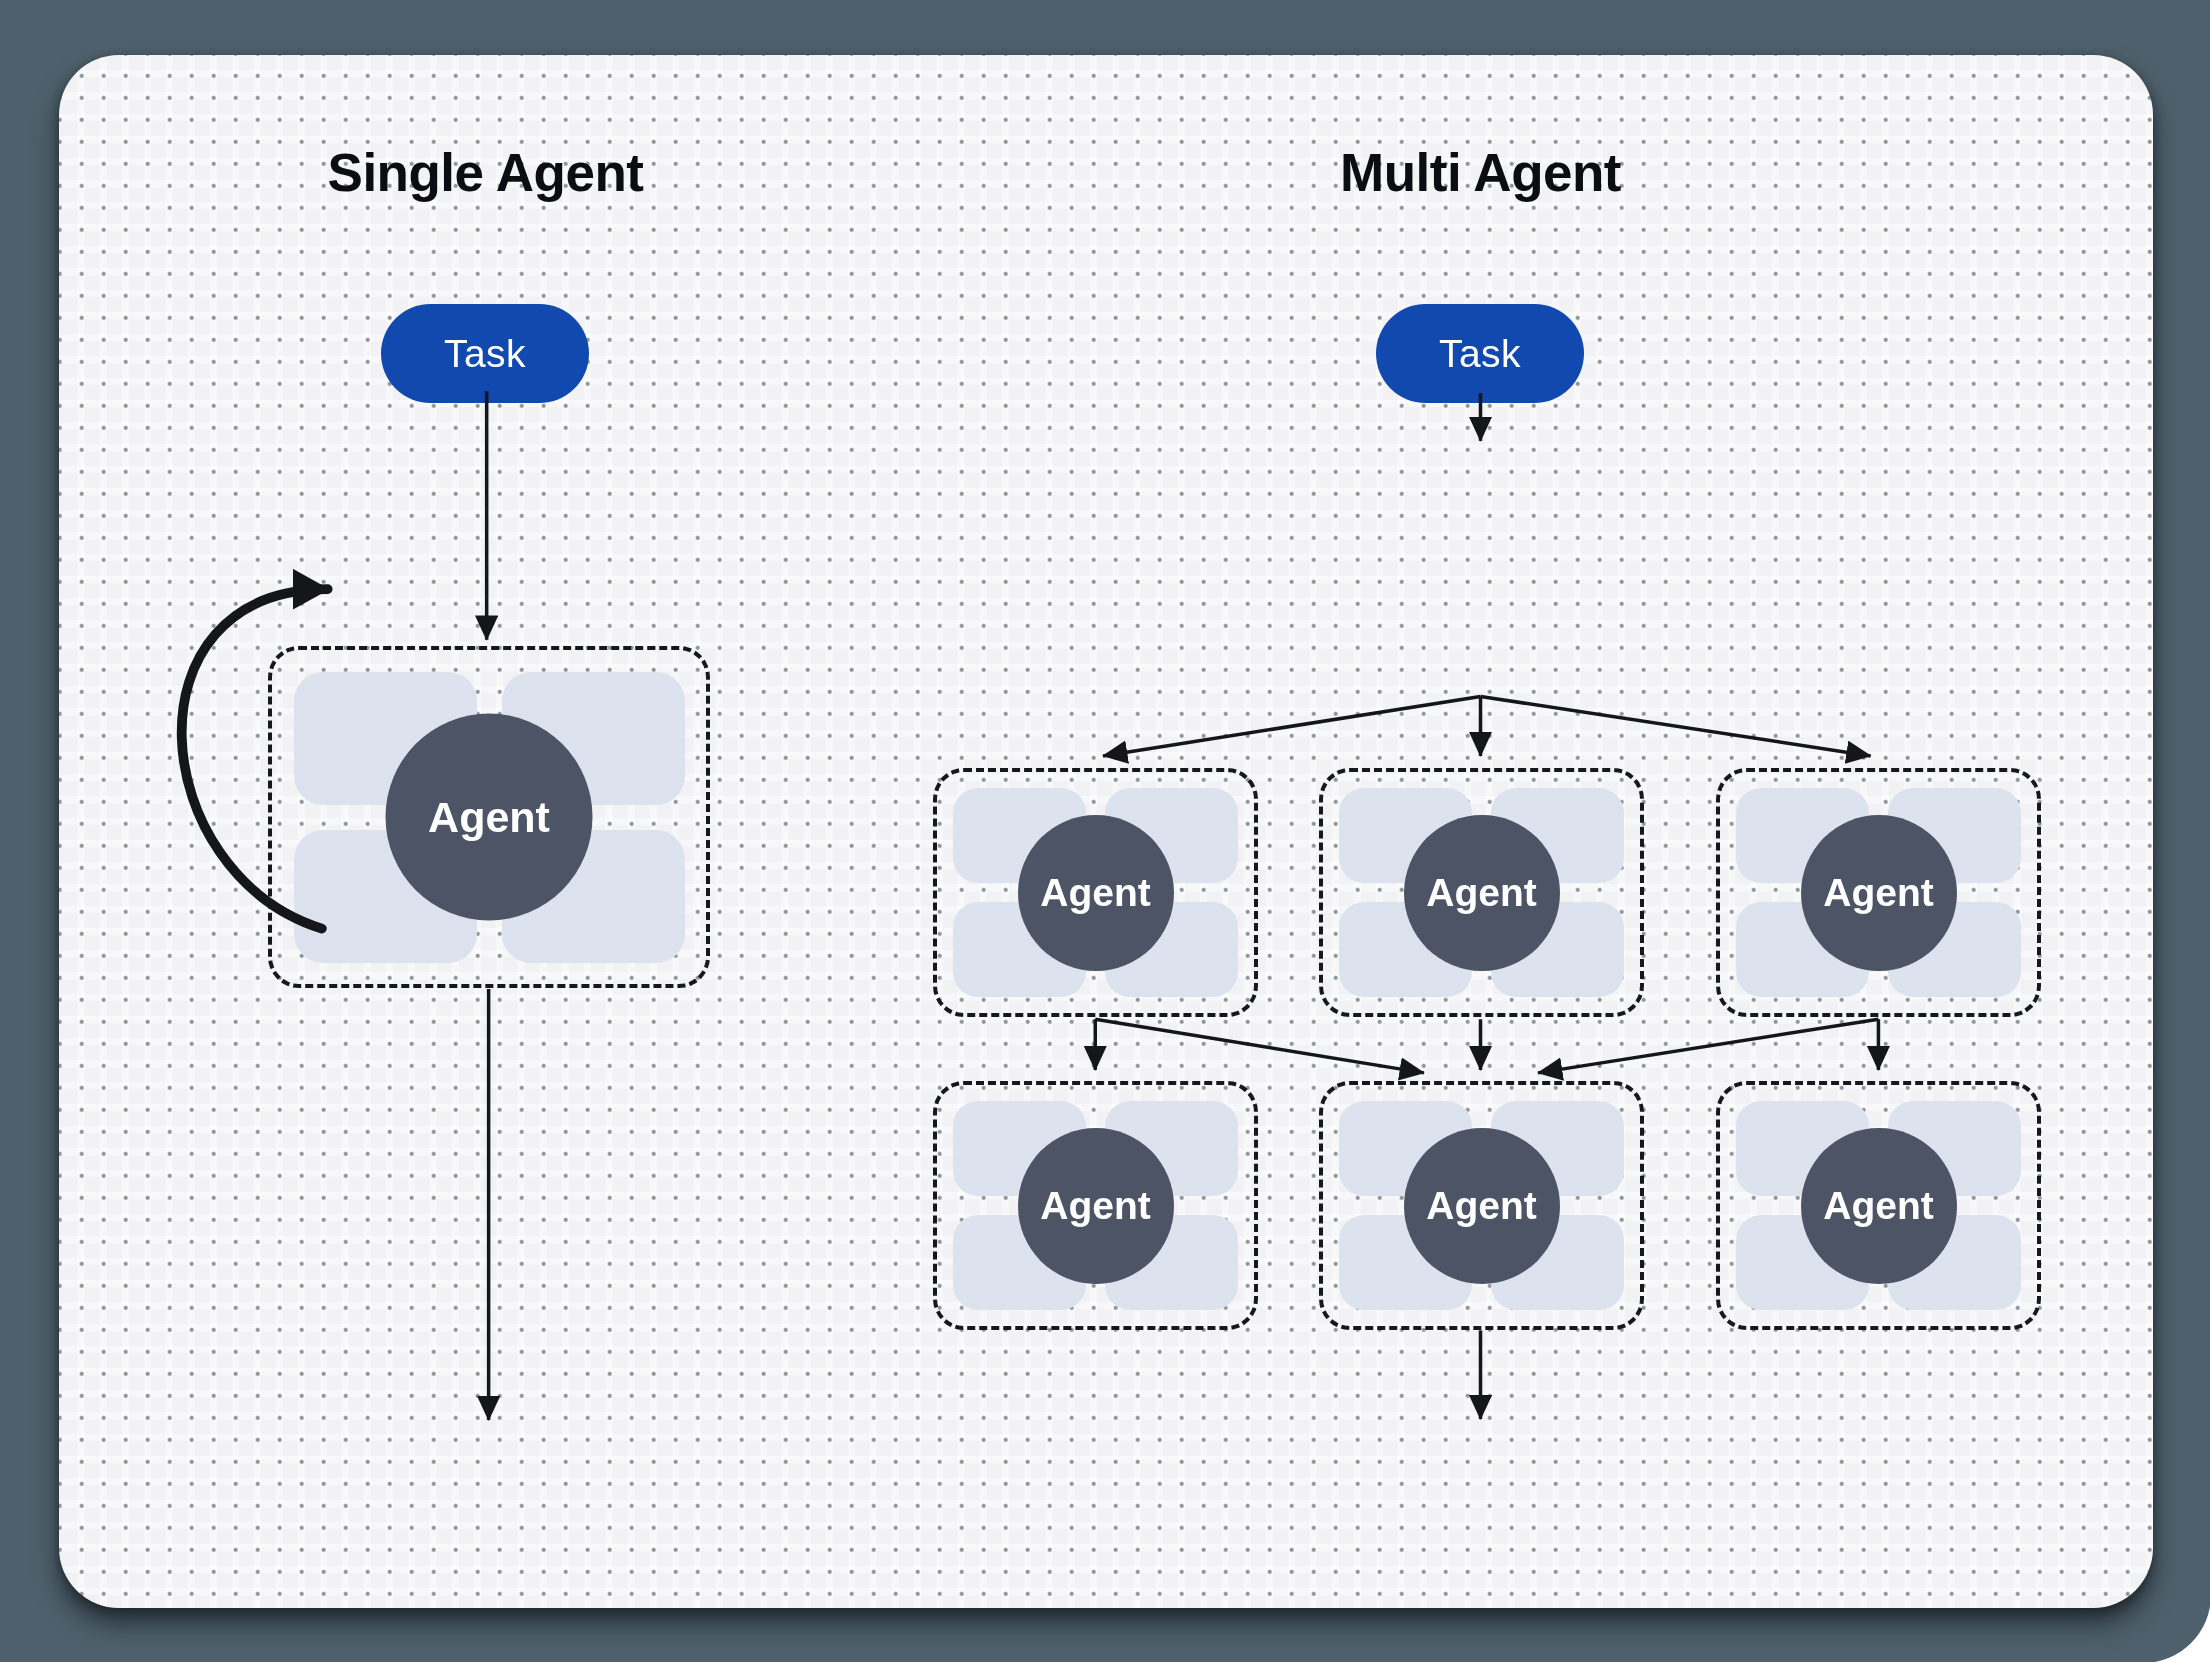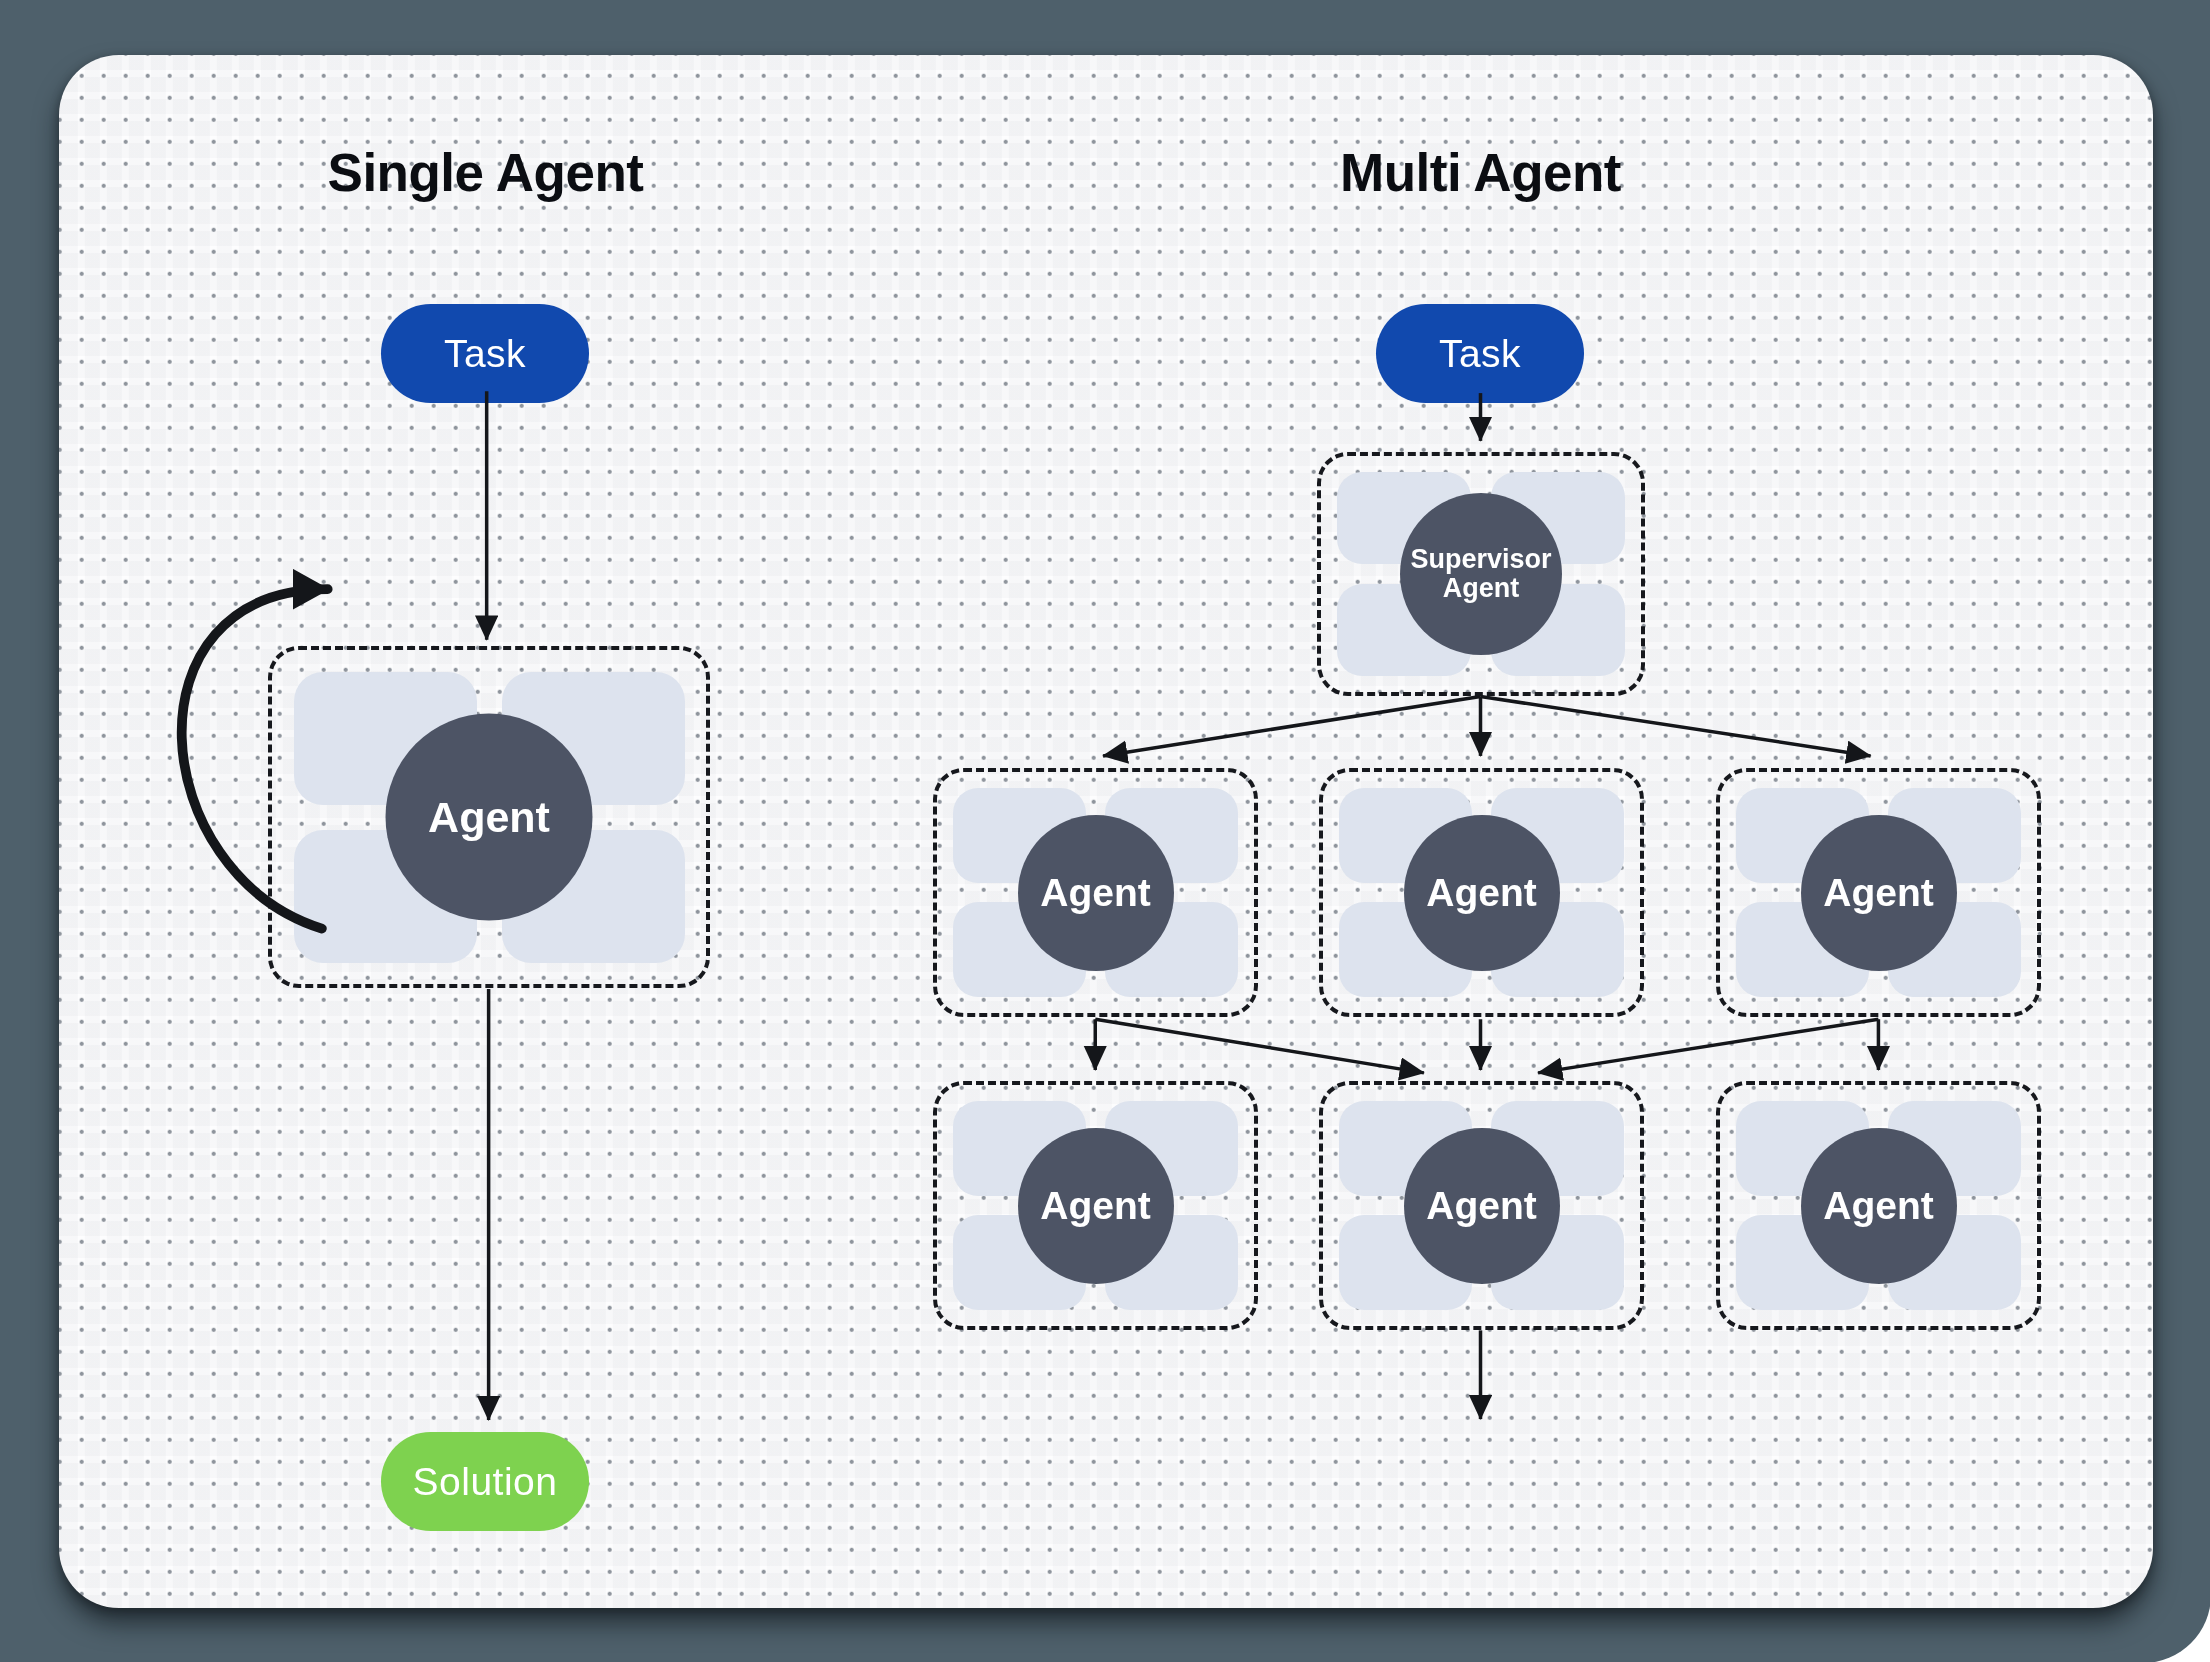--- a/index.html
+++ b/index.html
@@ -98,39 +98,25 @@
       <div class="tcard"></div>
       <div class="tcard"></div>
       <div class="tcard"></div>
       <div class="tcard"></div>
     </div>
     <div class="acircle">
       <span>Agent</span>
     </div>
   </div>
 
-  <div class="pill pill-solution sol-single">
-    <span>Solution</span>
-  </div>
 
   <div class="pill pill-task task-multi">
     <span>Task</span>
   </div>
 
-  <div class="abox abox-sup">
-    <div class="cards">
-      <div class="tcard"></div>
-      <div class="tcard"></div>
-      <div class="tcard"></div>
-      <div class="tcard"></div>
-    </div>
-    <div class="acircle">
-      <span>Supervisor Agent</span>
-    </div>
-  </div>
 
   <div class="abox abox-std r1 c1">
     <div class="cards">
       <div class="tcard"></div>
       <div class="tcard"></div>
       <div class="tcard"></div>
       <div class="tcard"></div>
     </div>
     <div class="acircle">
       <span>Agent</span>

